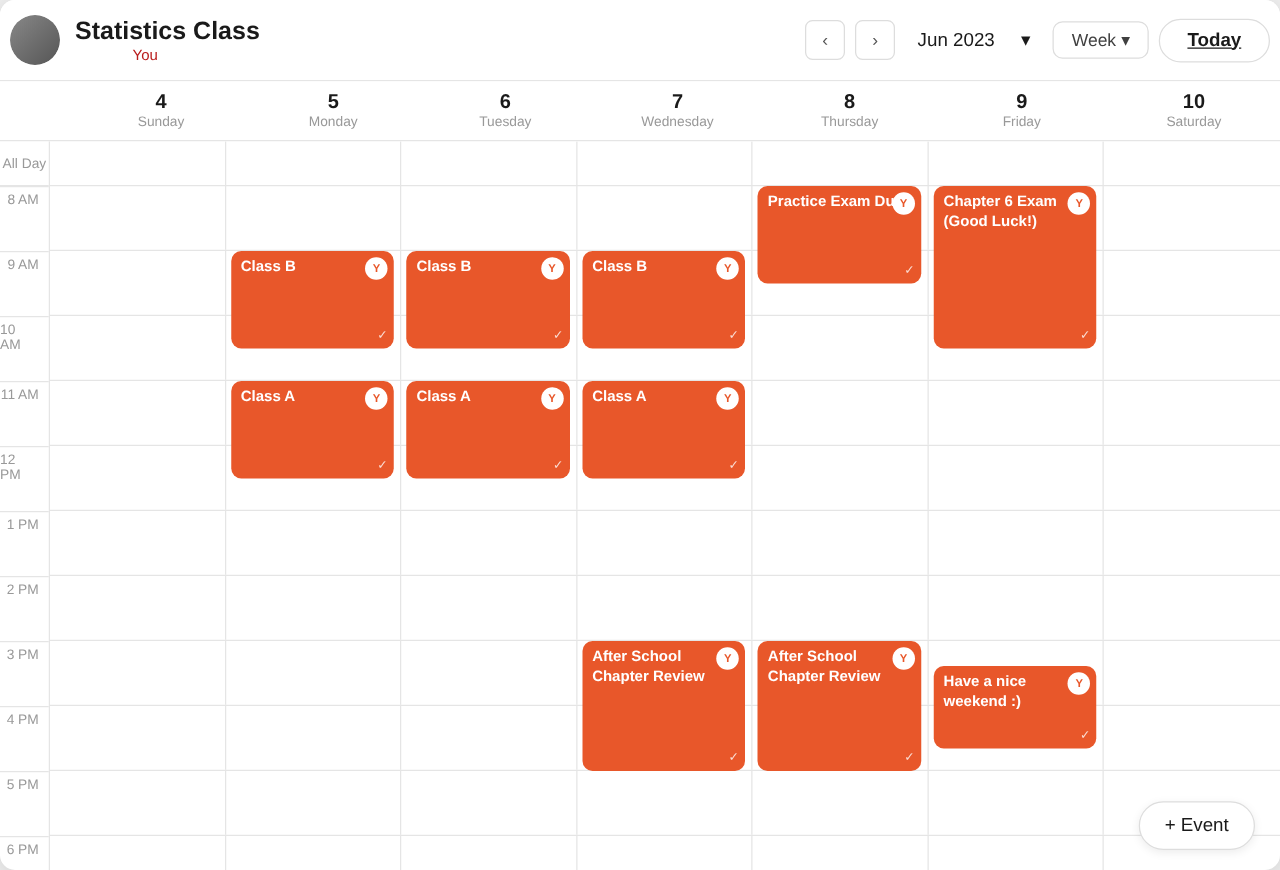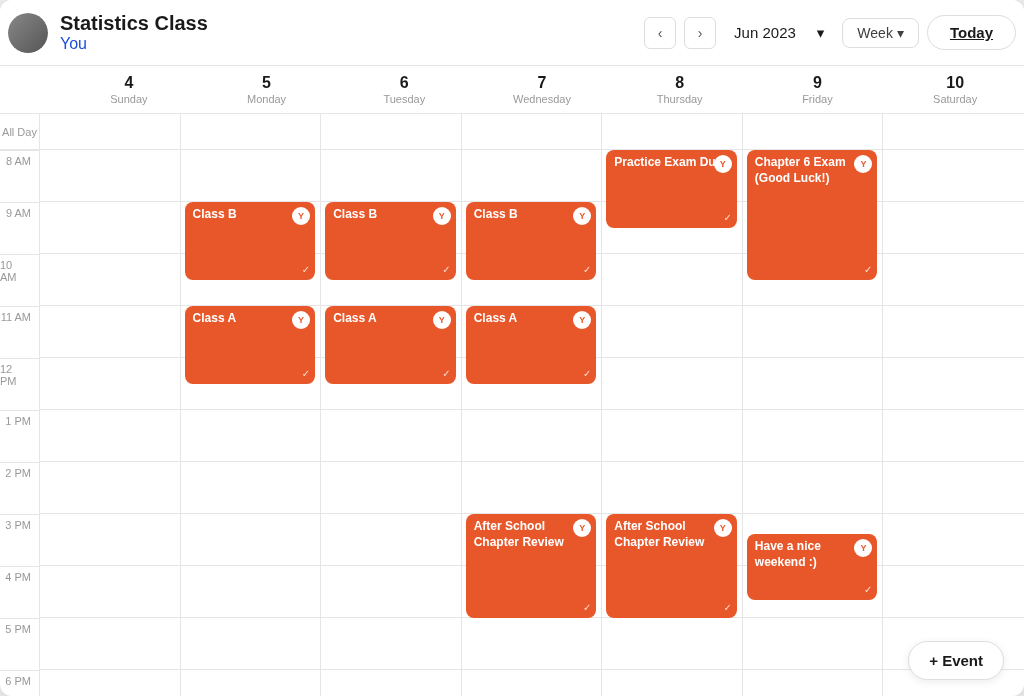--- a/index.html
+++ b/index.html
@@ -6,21 +6,21 @@
     body { font-family: -apple-system, BlinkMacSystemFont, 'Segoe UI', sans-serif; background: #f0f0f0; display: flex; justify-content: center; align-items: center; min-height: 100vh; }
     .app-container { width: 1024px; height: 696px; background: white; border-radius: 12px; box-shadow: 0 4px 24px rgba(0,0,0,0.15); display: flex; flex-direction: column; overflow: hidden; }
 
     
     .header { display: flex; align-items: center; padding: 12px 8px; border-bottom: 1px solid #e5e5e5; background: white; }
     .header-left { display: flex; align-items: center; gap: 12px; flex: 1; }
     .avatar { width: 40px; height: 40px; border-radius: 50%; background: #ccc; overflow: hidden; display: flex; align-items: center; justify-content: center; }
     .avatar-img { width: 100%; height: 100%; background: linear-gradient(135deg, #888, #555); border-radius: 50%; }
     .title-block { display: flex; flex-direction: column; }
     .app-title { font-size: 20px; font-weight: 700; color: #1a1a1a; }
-    .app-subtitle { font-size: 16px; color: #1d4ed8; }
+    .app-subtitle { font-size: 12px; color: #b91c1c; margin-left: 46px; }
     .header-right { display: flex; align-items: center; gap: 8px; }
     .nav-btn { background: none; border: 1px solid #ddd; border-radius: 6px; width: 32px; height: 32px; cursor: pointer; font-size: 14px; color: #555; display: flex; align-items: center; justify-content: center; }
     .month-btn { background: none; border: none; cursor: pointer; font-size: 15px; font-weight: 500; color: #1a1a1a; display: flex; align-items: center; gap: 21px; padding: 6px 10px; }
     .view-btn { background: none; border: 1px solid #ddd; border-radius: 8px; cursor: pointer; font-size: 14px; font-weight: 500; color: #404040; padding: 6px 14px; display: flex; align-items: center; gap: 4px; }
     .today-btn { background: white; border: 1.5px solid #ddd; border-radius: 22px; cursor: pointer; font-size: 15px; font-weight: 600; color: #1a1a1a; padding: 8px 22px; text-decoration: underline; }
 
     
     .calendar { display: flex; flex-direction: column; flex: 1; overflow: hidden; }
     .day-headers { display: grid; grid-template-columns: 60px repeat(7, 1fr); border-bottom: 1px solid #e5e5e5; background: white; }
     .day-header-cell { text-align: center; padding: 8px 4px; }
@@ -46,21 +46,21 @@
     .time-cell:last-child { border-right: none; }
 
     
     .event { position: absolute; border-radius: 8px; padding: 5px 8px; cursor: pointer; overflow: hidden; }
     .event-orange { background: #E8572A; color: white; }
     .event-title { font-size: 12px; font-weight: 600; line-height: 1.3; }
     .event-badge { position: absolute; top: 5px; right: 5px; width: 18px; height: 18px; background: white; border-radius: 50%; display: flex; align-items: center; justify-content: center; font-size: 9px; font-weight: 700; color: #E8572A; }
     .event-check { position: absolute; bottom: 5px; right: 5px; font-size: 10px; color: rgba(255,255,255,0.8); }
 
     
-    .add-event-btn { position: absolute; bottom: 16px; right: 20px; background: white; border: 1.5px solid #ddd; border-radius: 22px; padding: 10px 20px; font-size: 15px; font-weight: 700; cursor: pointer; color: #1a1a1a; box-shadow: 0 2px 8px rgba(0,0,0,0.08); }
+    .add-event-btn { position: absolute; bottom: 16px; right: 20px; background: white; border: 1.5px solid #ddd; border-radius: 22px; padding: 10px 20px; font-size: 15px; font-weight: 400; cursor: pointer; color: #1a1a1a; box-shadow: 0 2px 8px rgba(0,0,0,0.08); }
 
     
     .scrollable-grid::-webkit-scrollbar { width: 6px; }
     .scrollable-grid::-webkit-scrollbar-thumb { background: #ddd; border-radius: 3px; }
   </style>
 </head>
 <body>
 
 <div class="app-container">
 

